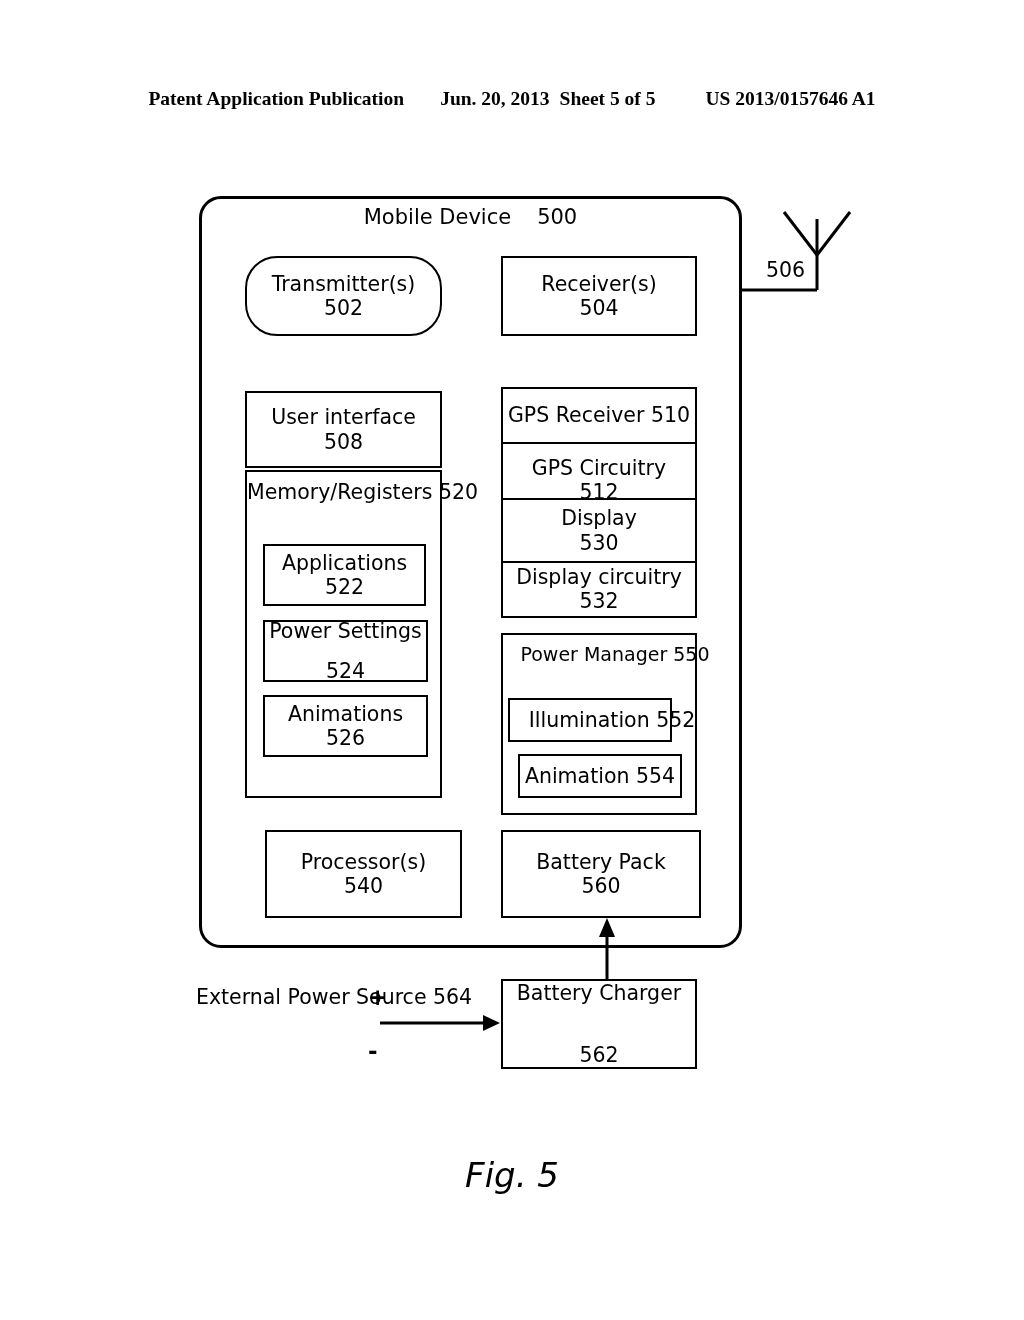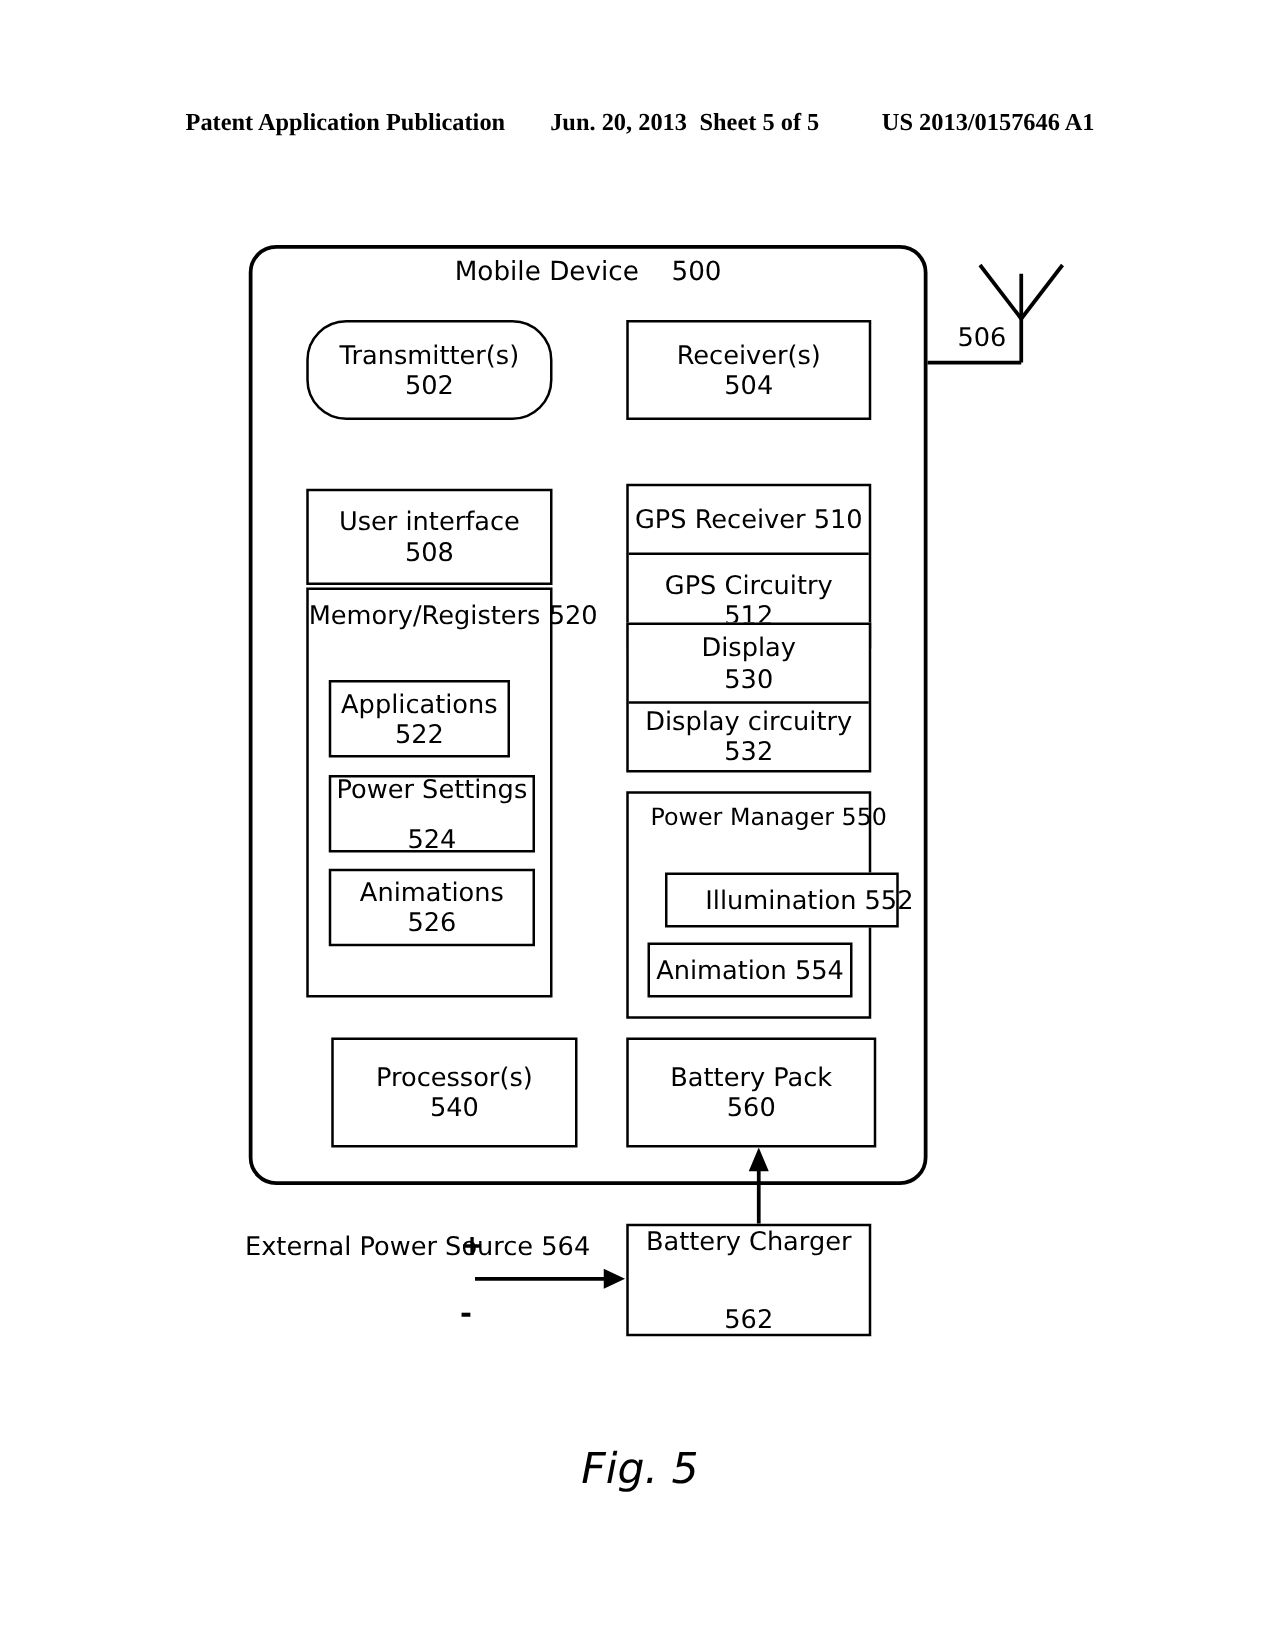--- a/index.html
+++ b/index.html
@@ -265,21 +265,21 @@
       <span class="ln">512</span>
     </div>
   </div>
 
   <div id="memory-group">
     <div id="memory-title">
       <span class="ln">Memory/Registers</span>
       <span class="ln">520</span>
     </div>
 
-    <div class="inner-box" style="left:16px; top:72px; width:145px; height:62px;">
+    <div class="inner-box" style="left:16px; top:72px; width:163px; height:62px;">
       <span class="ln">Applications</span>
       <span class="ln">522</span>
     </div>
 
     <div class="inner-box" style="left:16px; top:148px; width:165px; height:62px;gap:16px;">
       <span class="ln">Power Settings</span>
       <span class="ln">524</span>
     </div>
 
     <div class="inner-box" style="left:16px; top:223px; width:165px; height:62px;">
@@ -298,21 +298,21 @@
       <span class="ln">532</span>
     </div>
   </div>
 
   <div id="pm-group">
     <div id="pm-title">
       <span class="ln">Power Manager</span>
       <span class="ln">550</span>
     </div>
 
-    <div class="inner-box" style="left:29px; top:63px; width:187px; height:44px;padding-left:44px;">
+    <div class="inner-box" style="left:5px; top:63px; width:164px; height:44px;padding-left:44px;">
       <span class="ln">Illumination 552</span>
     </div>
 
     <div class="inner-box" style="left:15px; top:119px; width:164px; height:44px;">
       <span class="ln">Animation 554</span>
     </div>
   </div>
 
   <div class="box" style="left:245px; top:830px; width:197px; height:88px;margin-left:20px;">
     <span class="ln">Processor(s)</span>

